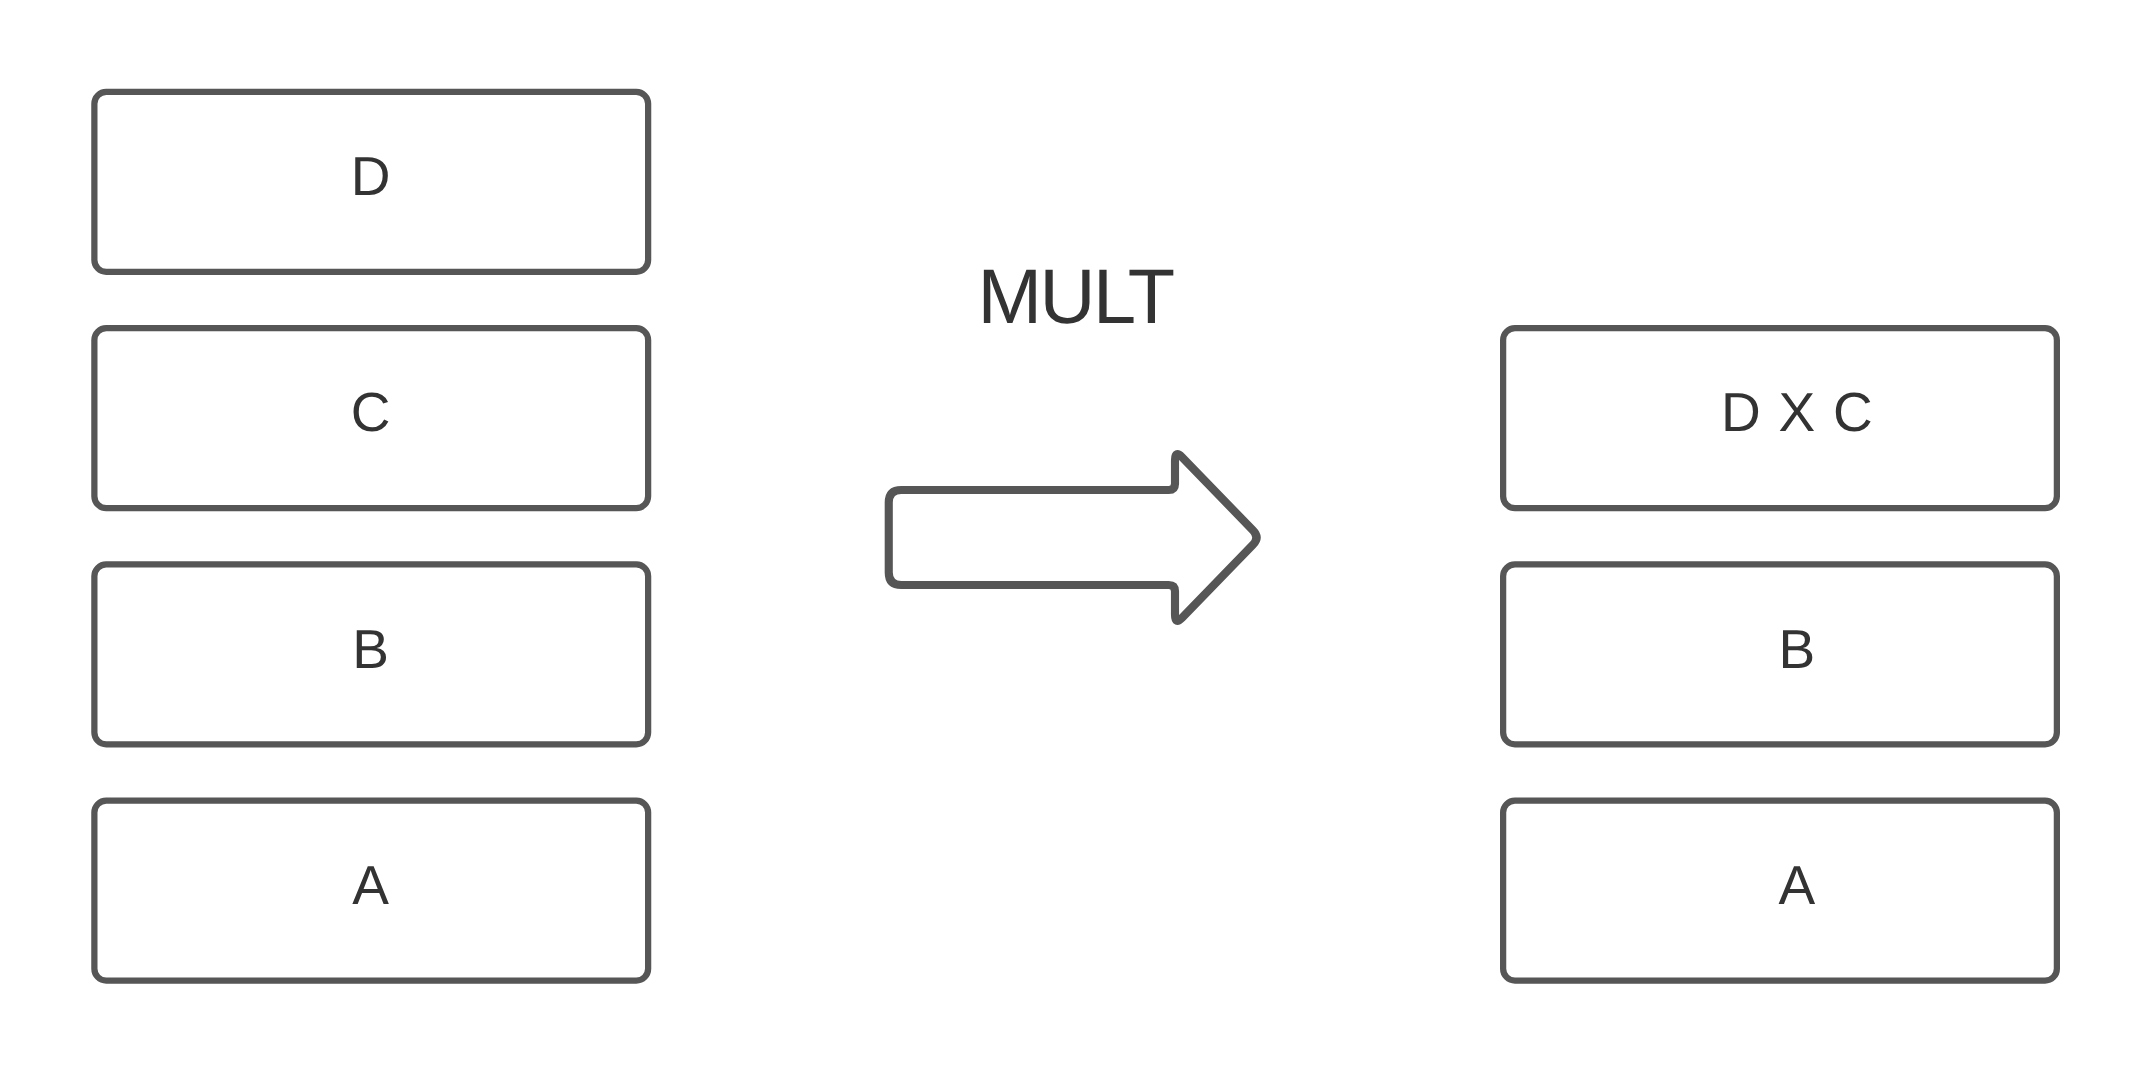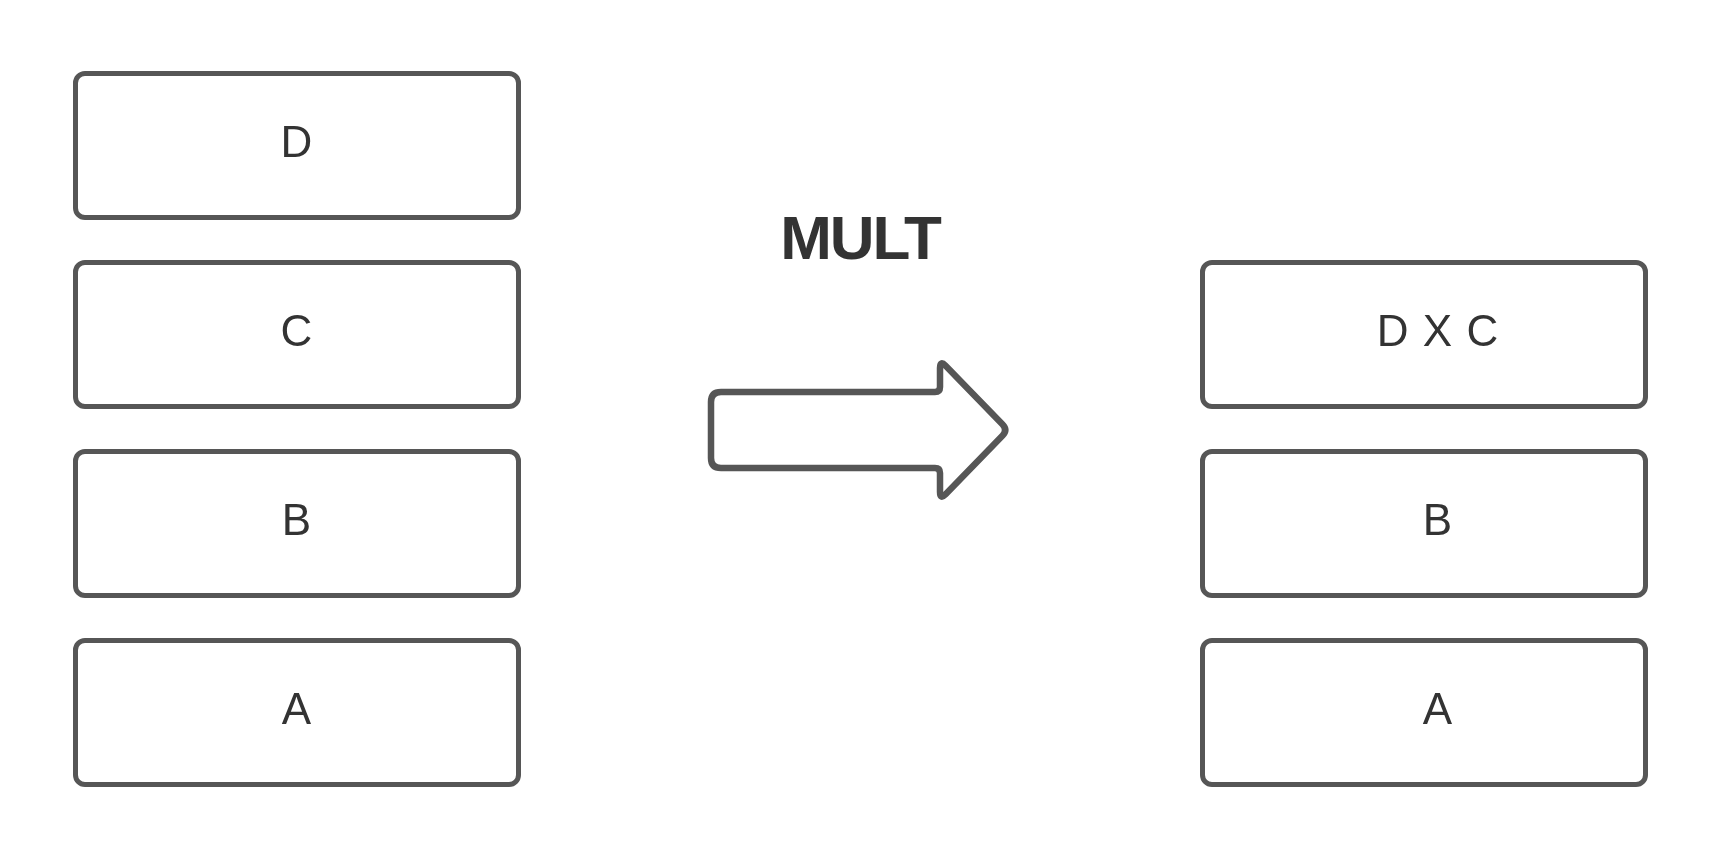--- a/index.html
+++ b/index.html
@@ -42,21 +42,21 @@
   .pos-row-2 { top: 449px; }
   .pos-row-3 { top: 638px; }
 
   .op-label {
     position: absolute;
     left: 705px;
     top: 202px;
     width: 310px;
     text-align: center;
     font-size: 62px;
-    font-weight: bold;
+    font-weight: normal;
     letter-spacing: -2px;
     color: #333333;
   }
   .op-arrow {
     position: absolute;
     left: 705px;
     top: 354px;
     width: 310px;
     height: 152px;
   }

